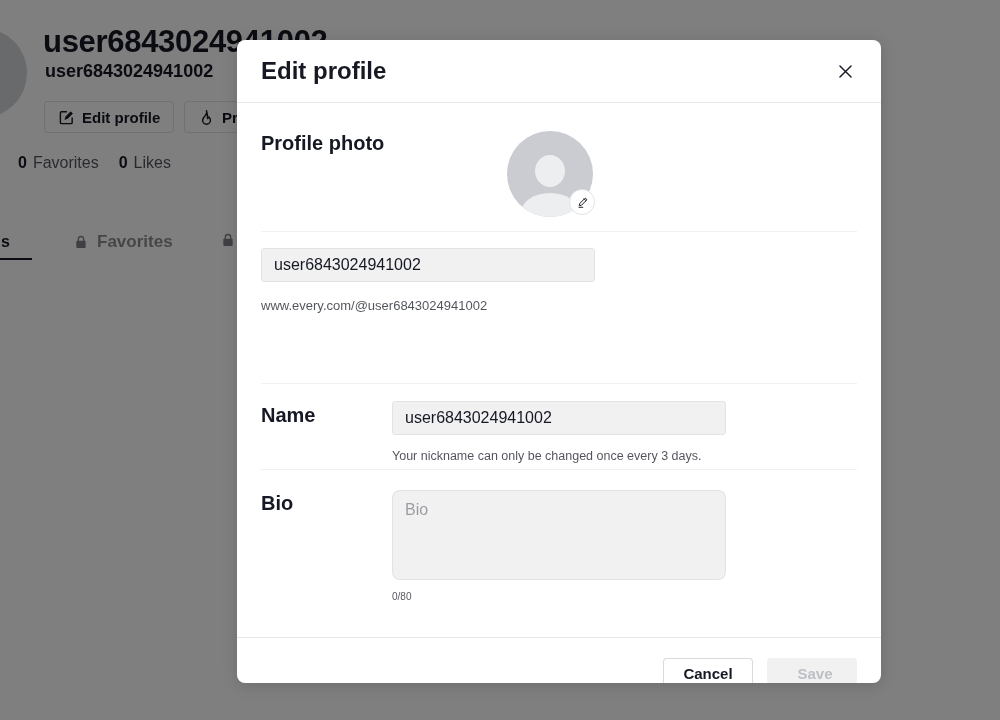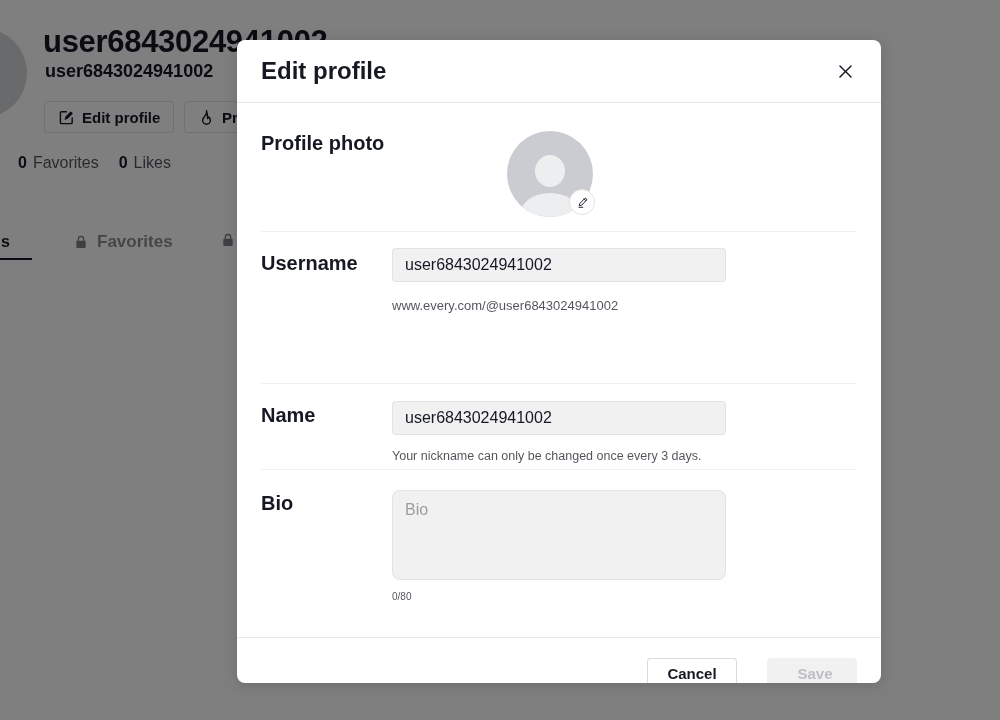--- a/index.html
+++ b/index.html
@@ -112,21 +112,21 @@
     width:100%; height:90px; margin-top:20px; border:1px solid rgba(22,24,35,0.06);
     border-radius:8px; background:#f1f1f2; padding:10px 12px; font-size:16px;
     color:#161823; font-family:inherit; resize:none; outline:none;
   }
   .bio-area::placeholder { color:rgba(22,24,35,0.4); }
   .bio-counter { margin-top:7px; font-size:10px; color:rgba(22,24,35,0.75); }
 
   
   .modal-footer {
     flex:none; height:72px; border-top:1px solid #e7e7e8;
-    display:flex; align-items:center; justify-content:flex-end; gap:30px;
+    display:flex; align-items:center; justify-content:flex-end; gap:14px;
     padding:0 24px;
     margin-top:27px;
   }
   .btn { min-width:90px; height:32px; border-radius:4px; font-size:15px; font-weight:700;
          font-family:inherit; cursor:pointer; padding:0 18px; }
   .btn-cancel { background:#fff; border:1px solid rgba(22,24,35,0.16); color:#161823; }
   .btn-save { background:#f1f1f2; border:none; color:#bdbfc5; cursor:not-allowed;padding-left:24px; }
 </style>
 </head>
 <body>
@@ -203,21 +203,20 @@
           <svg width="13" height="13" viewBox="0 0 24 24" fill="none" stroke="#161823" stroke-width="1.8" stroke-linecap="round" stroke-linejoin="round">
               <path d="M14.8 5.2l3.2 3.2M6.2 17l.9-3.3 8.6-8.6a2.26 2.26 0 0 1 3.2 3.2l-8.6 8.6-3.3.9z" fill="none"></path>
               <path d="M5.5 20.8h7"></path>
             </svg>
         </div>
       </div>
 
       <div class="divider"></div>
 
       <div class="row row-username">
-        <div class="row-label">Username</div>
         <div class="row-content">
           <input class="ti" type="text" value="user6843024941002" style="">
           <div class="link-line">www.every.com/@user6843024941002</div>
         </div>
       </div>
 
       <div class="divider"></div>
 
       <div class="row row-name">
         <div class="row-label">Name</div>

